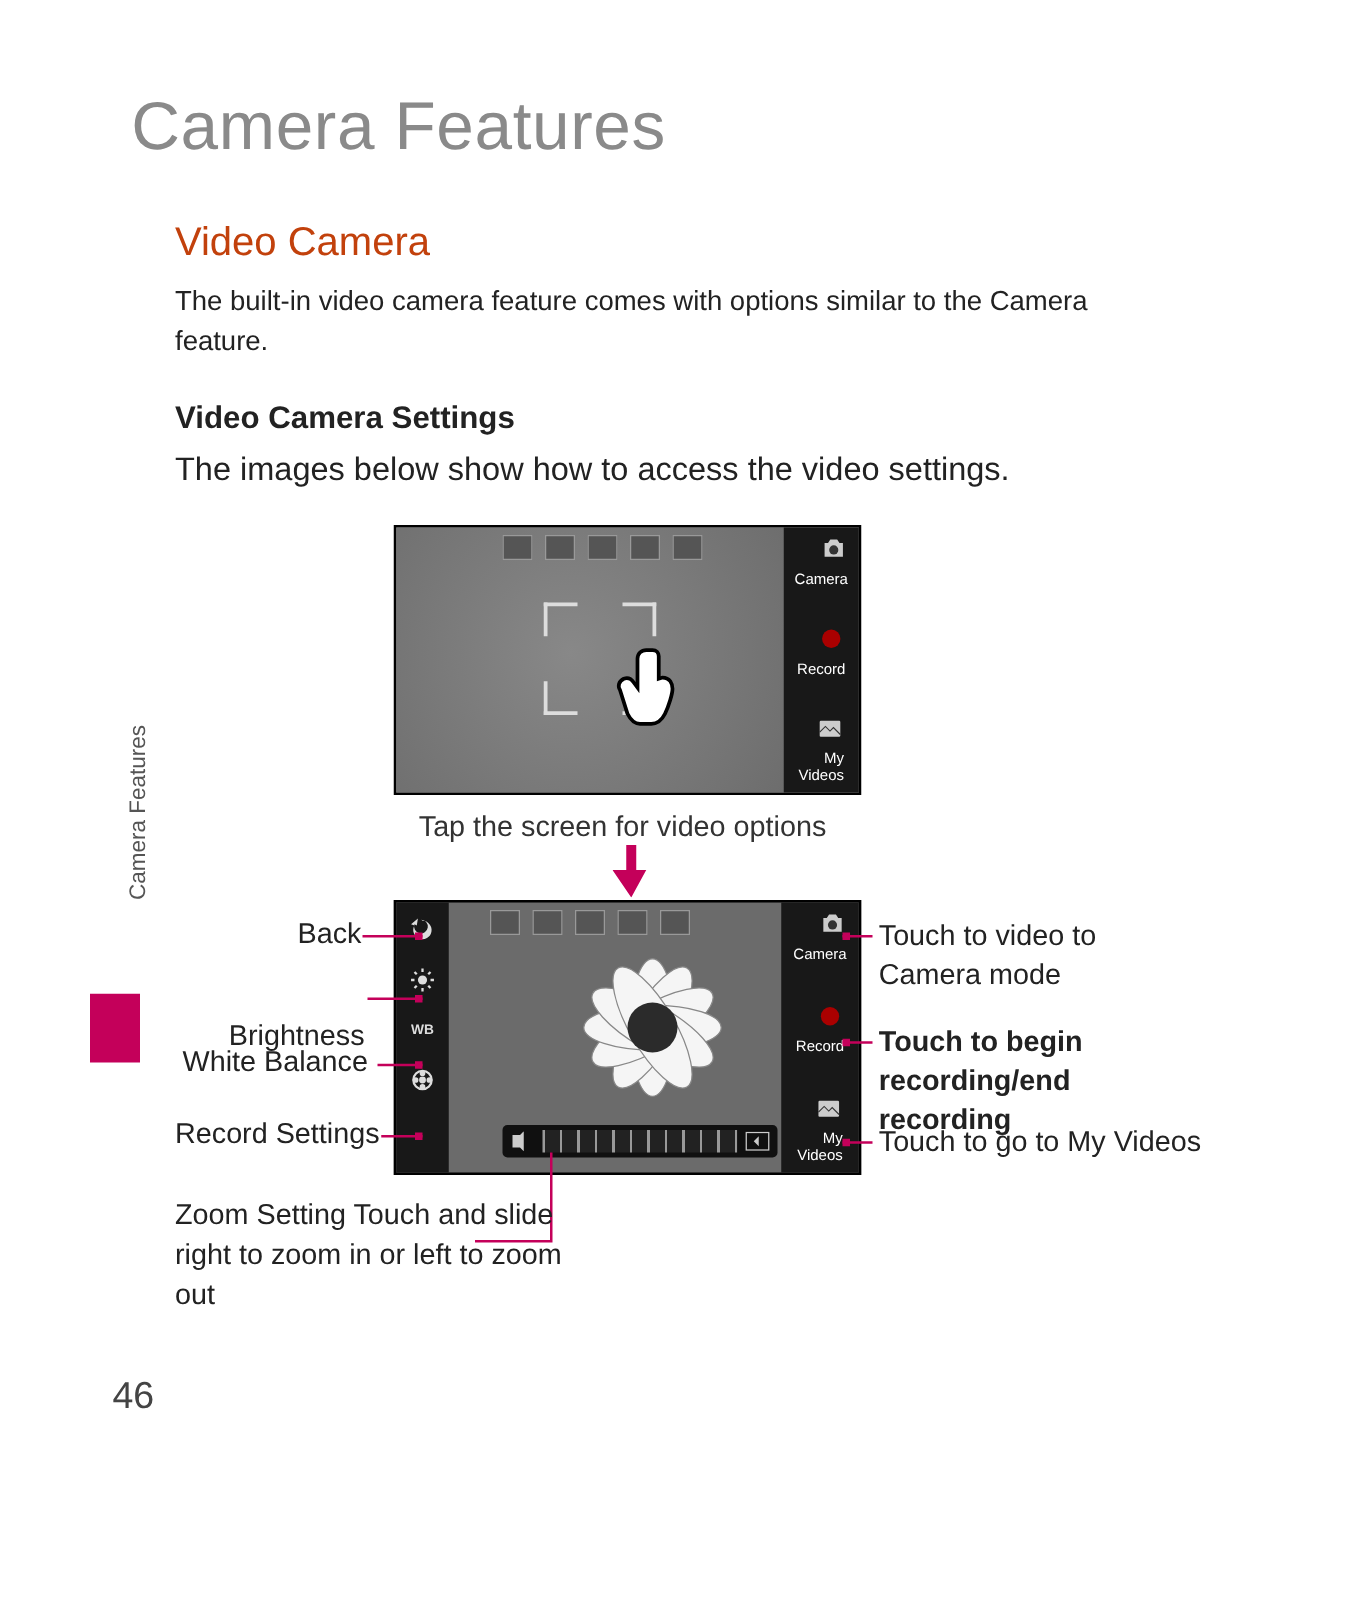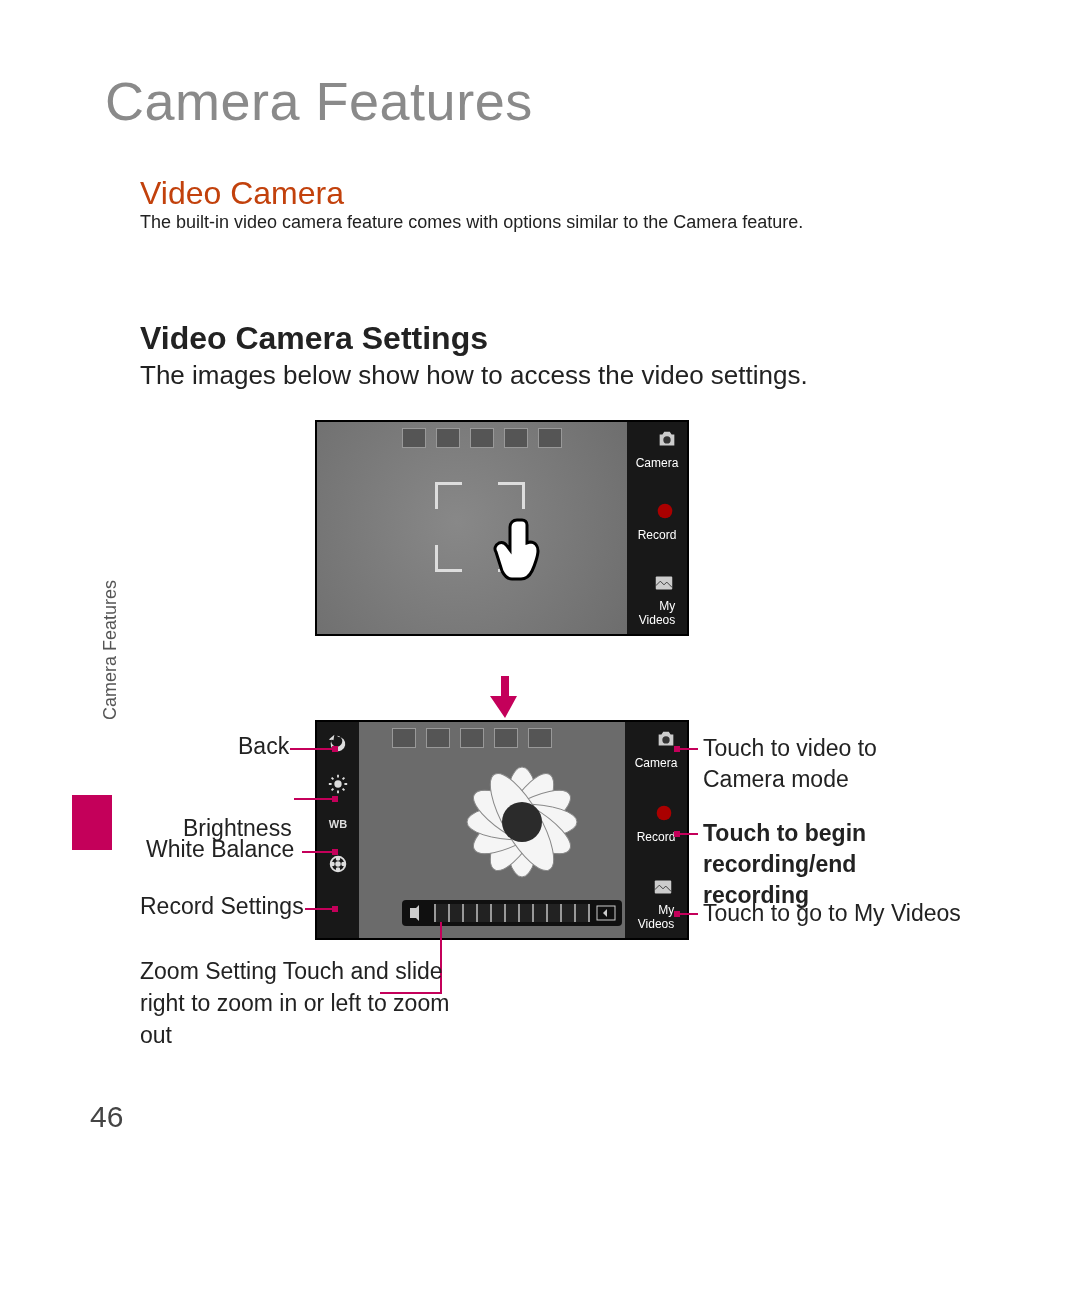--- a/index.html
+++ b/index.html
@@ -1,20 +1,20 @@
 <!DOCTYPE html>
 <html><head>
 <meta charset="utf-8">
 <style>
   html,body{margin:0;padding:0;background:#fff;font-family:"Helvetica Neue",Arial,sans-serif;color:#222;}
   .page{width:1080px;height:1295px;position:relative;box-sizing:border-box;}
   .title{position:absolute;left:105px;top:70px;font-size:54px;color:#8a8a8a;letter-spacing:.5px;}
   .section-heading{position:absolute;left:140px;top:175px;font-size:32px;color:#c2410c;}
-  .intro{position:absolute;left:140px;top:209px;width:800px;font-size:18px;line-height:1.45;}
-  .sub-heading{position:absolute;left:140px;top:320px;font-size:32px;font-weight:bold;text-align:center;}
+  .intro{position:absolute;left:140px;top:225px;width:800px;font-size:22px;line-height:1.45;}
+  .sub-heading{position:absolute;left:140px;top:320px;font-size:25px;font-weight:bold;text-align:center;}
   .sub-intro{position:absolute;left:140px;top:360px;font-size:26px;}
   .side-tab{position:absolute;left:100px;top:580px;width:24px;height:220px;}
   .side-tab .txt{writing-mode:vertical-rl;text-orientation:mixed;font-size:18px;color:#555;transform:rotate(180deg);}
   .side-pink{position:absolute;left:72px;top:795px;width:40px;height:55px;background:#c4005a;}
   .page-num{position:absolute;left:90px;top:1100px;font-size:30px;color:#444;}
   
   .shot{position:absolute;border:2px solid #000;background:#777;}
   #shot1{left:315px;top:420px;width:370px;height:212px;background:radial-gradient(circle at 140px 100px,#888,#666);}
   .shot .right-bar{position:absolute;right:0;top:0;width:60px;height:100%;background:#181818;display:flex;flex-direction:column;justify-content:space-between;align-items:center;color:#fff;font-size:12px;padding:6px 0;box-sizing:border-box;}
   .rb-item{text-align:right;line-height:1.15;}
@@ -106,20 +106,21 @@
       <div class="rb-item">
         <svg class="rb-icon" viewBox="0 0 24 24" fill="#ccc">
             <rect x="3" y="5" width="18" height="14" rx="1"></rect>
             <path d="M3 15l5-5 4 4 3-3 6 6" stroke="#333" fill="none"></path>
           </svg>
         <div>My</div>
         <div>Videos</div>
       </div>
     </div>
   </div>
+  <div class="caption1">Tap the screen for video options</div>
   <svg class="down-arrow" width="30" height="42" viewBox="0 0 30 42">
     <path d="M11 0h8v20h8L15 42 0 20h11z" fill="#c4005a"></path>
   </svg>
 
   <div id="shot2" class="shot">
     <div class="top-icons" style="left:75px;">
       <div class="ti"></div>
       <div class="ti"></div>
       <div class="ti"></div>
       <div class="ti"></div>

